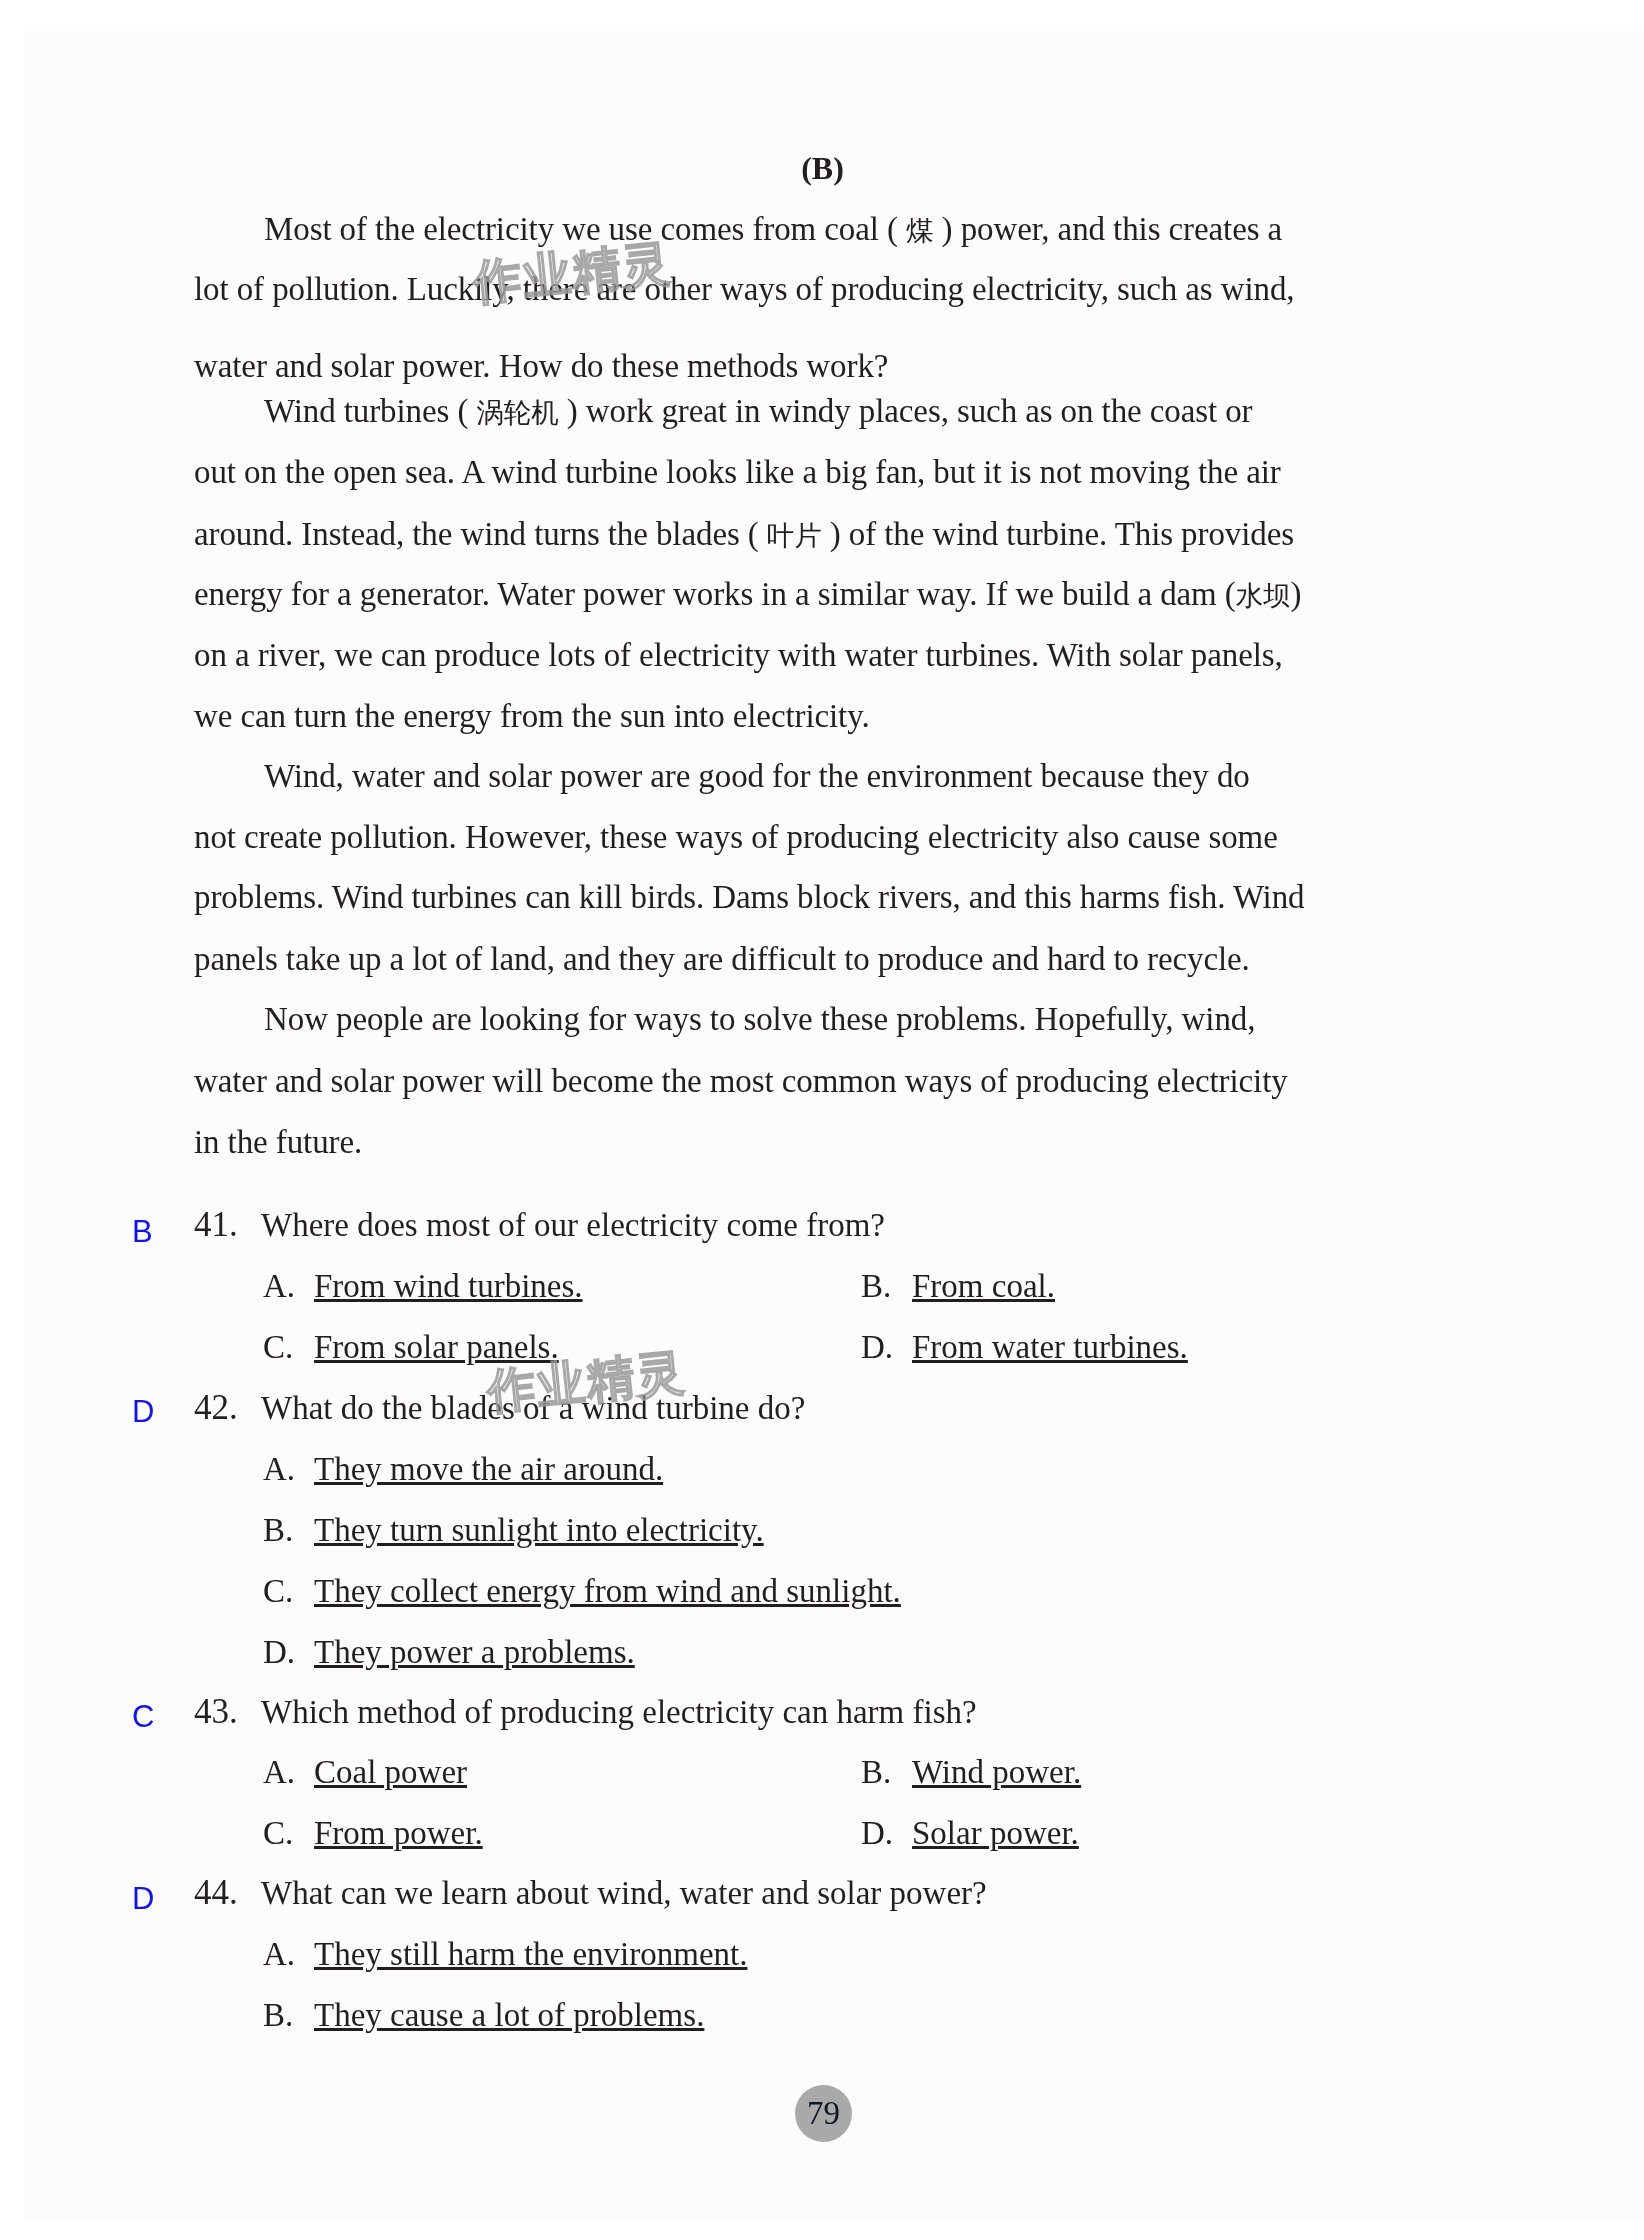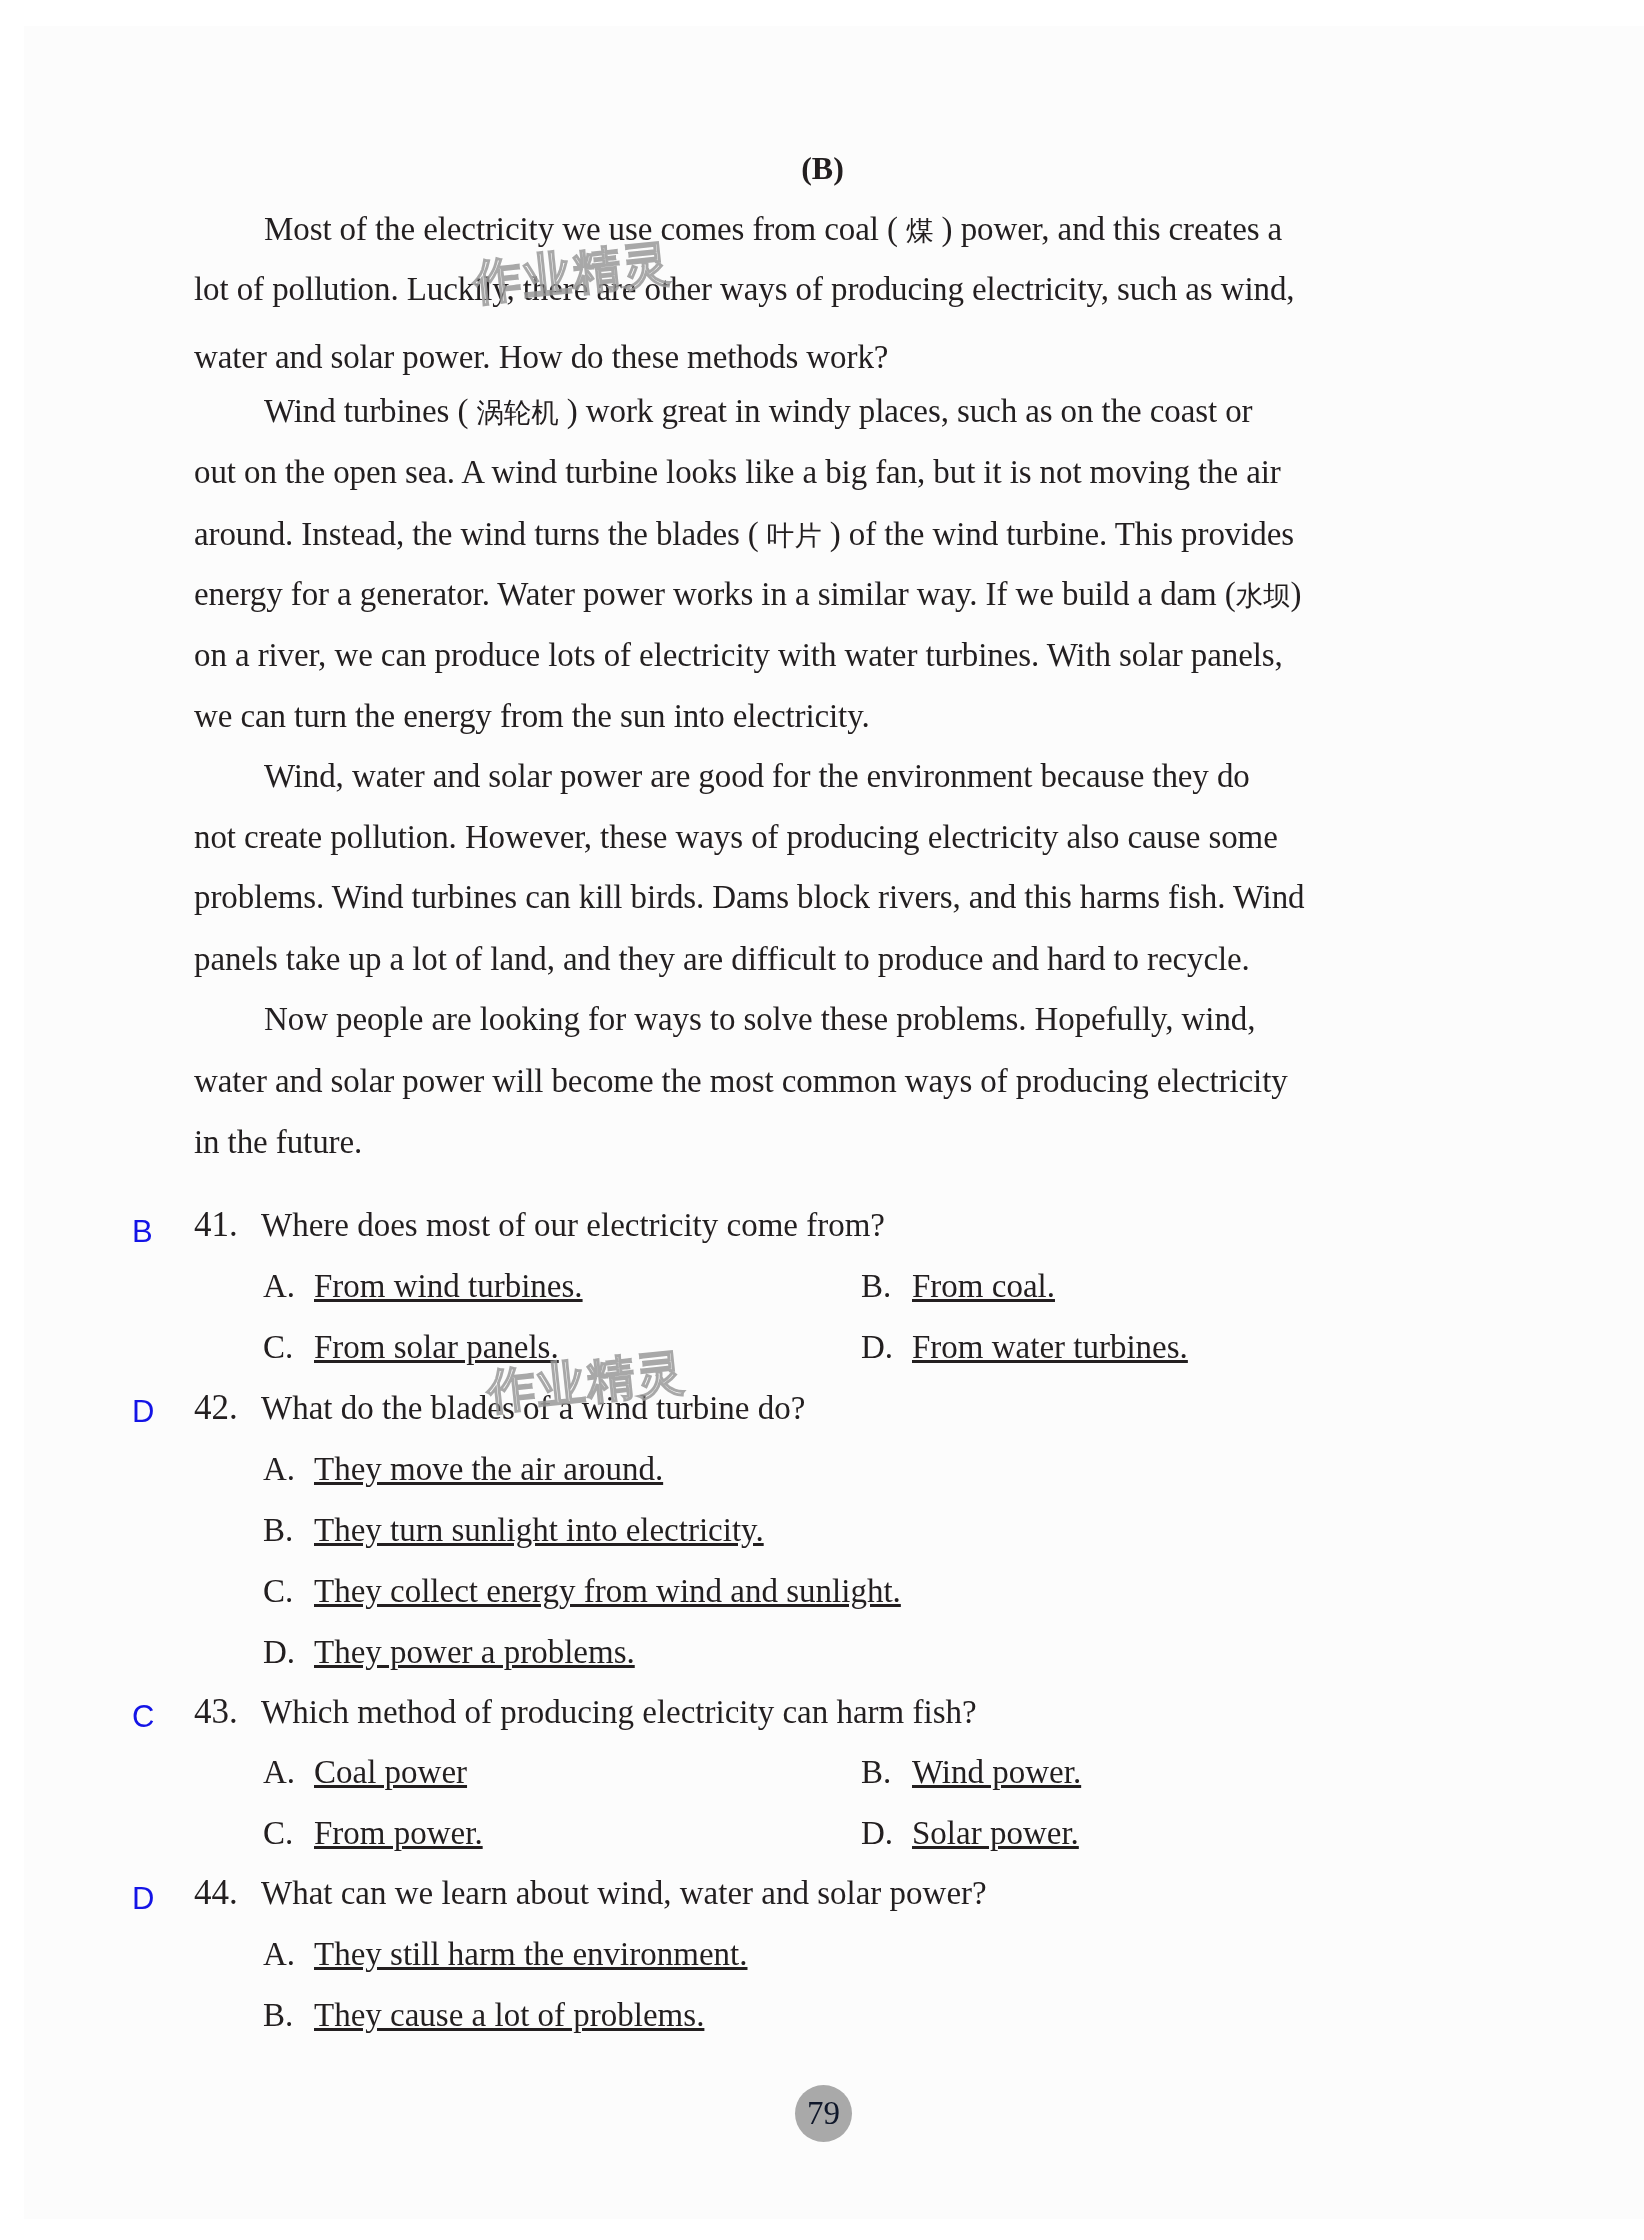--- a/index.html
+++ b/index.html
@@ -31,21 +31,21 @@
 
 <div class="page"></div>
 
 <div class="heading">(B)</div>
 
 <div>
   <div class="line indent" style="top:206px">
     <span>Most of the electricity we use comes from coal ( </span><span class="cn">煤</span><span> ) power, and this creates a</span>
   </div>
   <div class="line" style="top:266px">lot of pollution. Luckily, there are other ways of producing electricity, such as wind,</div>
-  <div class="line" style="top:334px">water and solar power. How do these methods work?</div>
+  <div class="line" style="top:343px">water and solar power. How do these methods work?</div>
   <div class="line indent" style="top:388px">
     <span>Wind turbines ( </span><span class="cn">涡轮机</span><span> ) work great in windy places, such as on the coast or</span>
   </div>
   <div class="line" style="top:449px">out on the open sea. A wind turbine looks like a big fan, but it is not moving the air</div>
   <div class="line" style="top:511px">
     <span>around. Instead, the wind turns the blades ( </span><span class="cn">叶片</span><span> ) of the wind turbine. This provides</span>
   </div>
   <div class="line" style="top:571px">
     <span>energy for a generator. Water power works in a similar way. If we build a dam (</span><span class="cn">水坝</span><span>)</span>
   </div>

